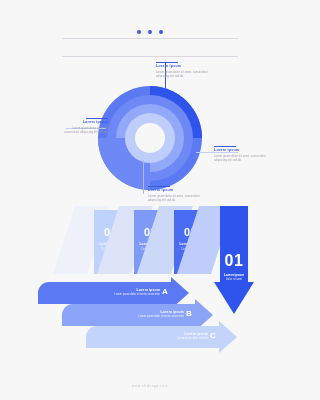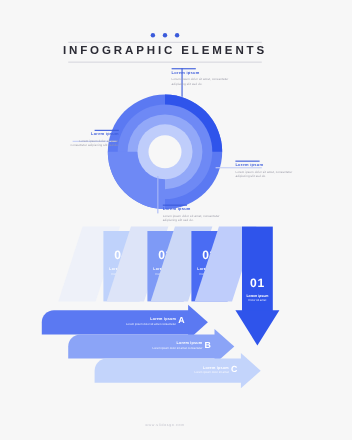--- a/index.html
+++ b/index.html
@@ -62,21 +62,21 @@
 
   
   .arrow01{position:absolute;left:214px;top:206px;width:40px;height:110px;}
   .arrow01 .shaft{position:absolute;left:6px;top:0;width:28px;height:78px;background:#2f54eb;}
   .arrow01 .head{
     position:absolute;left:0;top:76px;width:0;height:0;
     border-left:20px solid transparent;border-right:20px solid transparent;
     border-top:32px solid #2f54eb;
   }
   .arrow01 .txt{position:absolute;left:0;top:46px;width:40px;text-align:center;color:#fff;}
-  .arrow01 .num{font-size:11px;font-weight:700;letter-spacing:.5px;}
+  .arrow01 .num{font-size:16px;font-weight:700;letter-spacing:.5px;}
   .arrow01 .ct{font-size:3.2px;font-weight:700;margin-top:3px;}
   .arrow01 .cs{font-size:2.6px;margin-top:1px;opacity:.85;}
 
   
   .rows{position:absolute;left:0;top:282px;width:300px;height:80px;}
   .row{position:absolute;height:22px;}
   .row .bar{
     position:absolute;left:0;top:0;height:22px;
     border-top-left-radius:11px;border-bottom-left-radius:0;
   }
@@ -96,21 +96,20 @@
 <body>
 
 <div class="stage">
 
   <div class="dots">
     <i></i>
     <i></i>
     <i></i>
   </div>
   <div class="title-rule top"></div>
-  <div class="title">INFOGRAPHIC ELEMENTS</div>
   <div class="title-rule"></div>
 
   <div class="donut">
     <div class="ring r1"></div>
     <div class="quad"></div>
     <div class="ring r2"></div>
     <div class="ring r3"></div>
     <div class="foot"></div>
     <div class="ring r4"></div>
     <div class="ring hole"></div>

